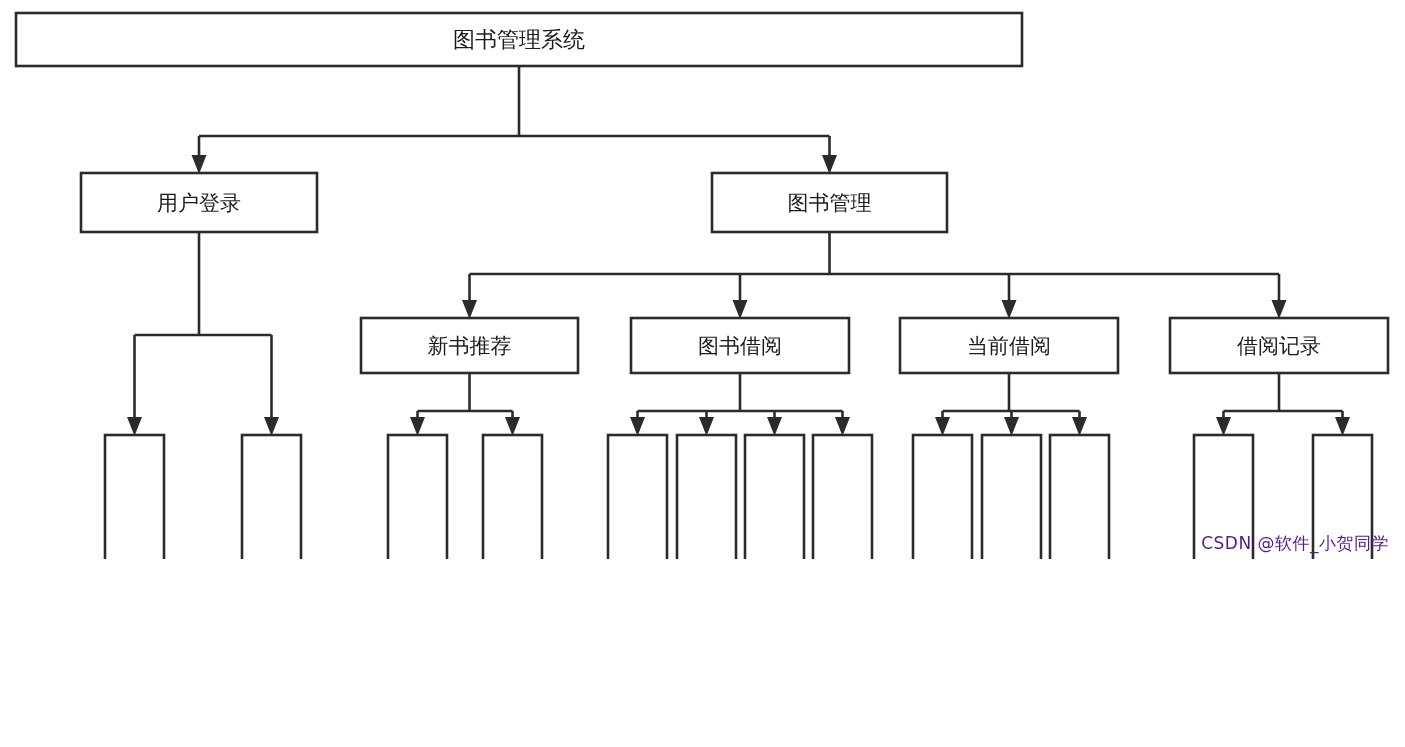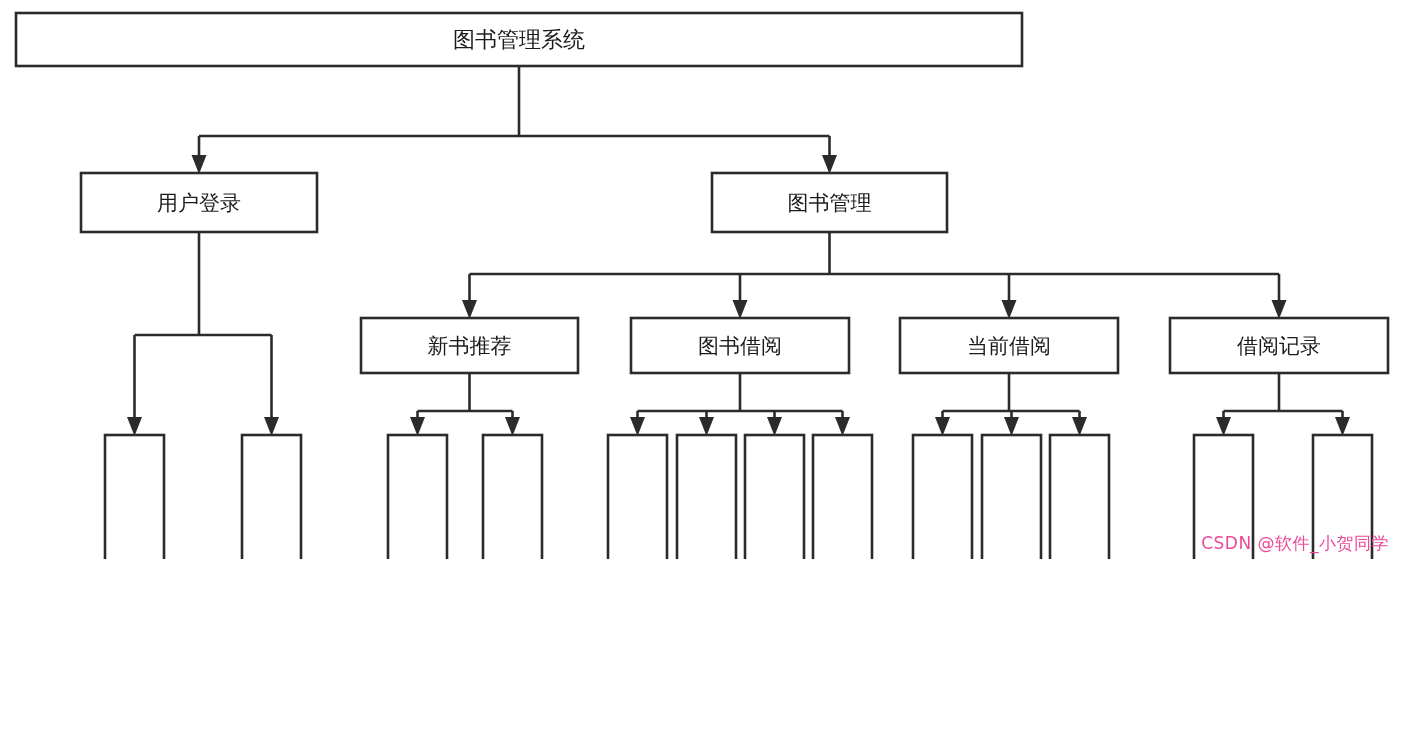--- a/index.html
+++ b/index.html
@@ -70,21 +70,21 @@
     letter-spacing: 1px;
     white-space: nowrap;
     text-align: center;
   }
   .watermark {
     position: absolute;
     right: 16px;
     bottom: 4px;
     font-family: "DejaVu Sans", "Liberation Sans", sans-serif;
     font-size: 17px;
-    color: #ec4899;
+    color: #4c1d95;
     white-space: nowrap;
     letter-spacing: 0.5px;
   }
 </style>
 </head>
 <body>
 
 <div id="stage">
 
   <svg id="chart-svg" viewBox="0 0 1405 747">

